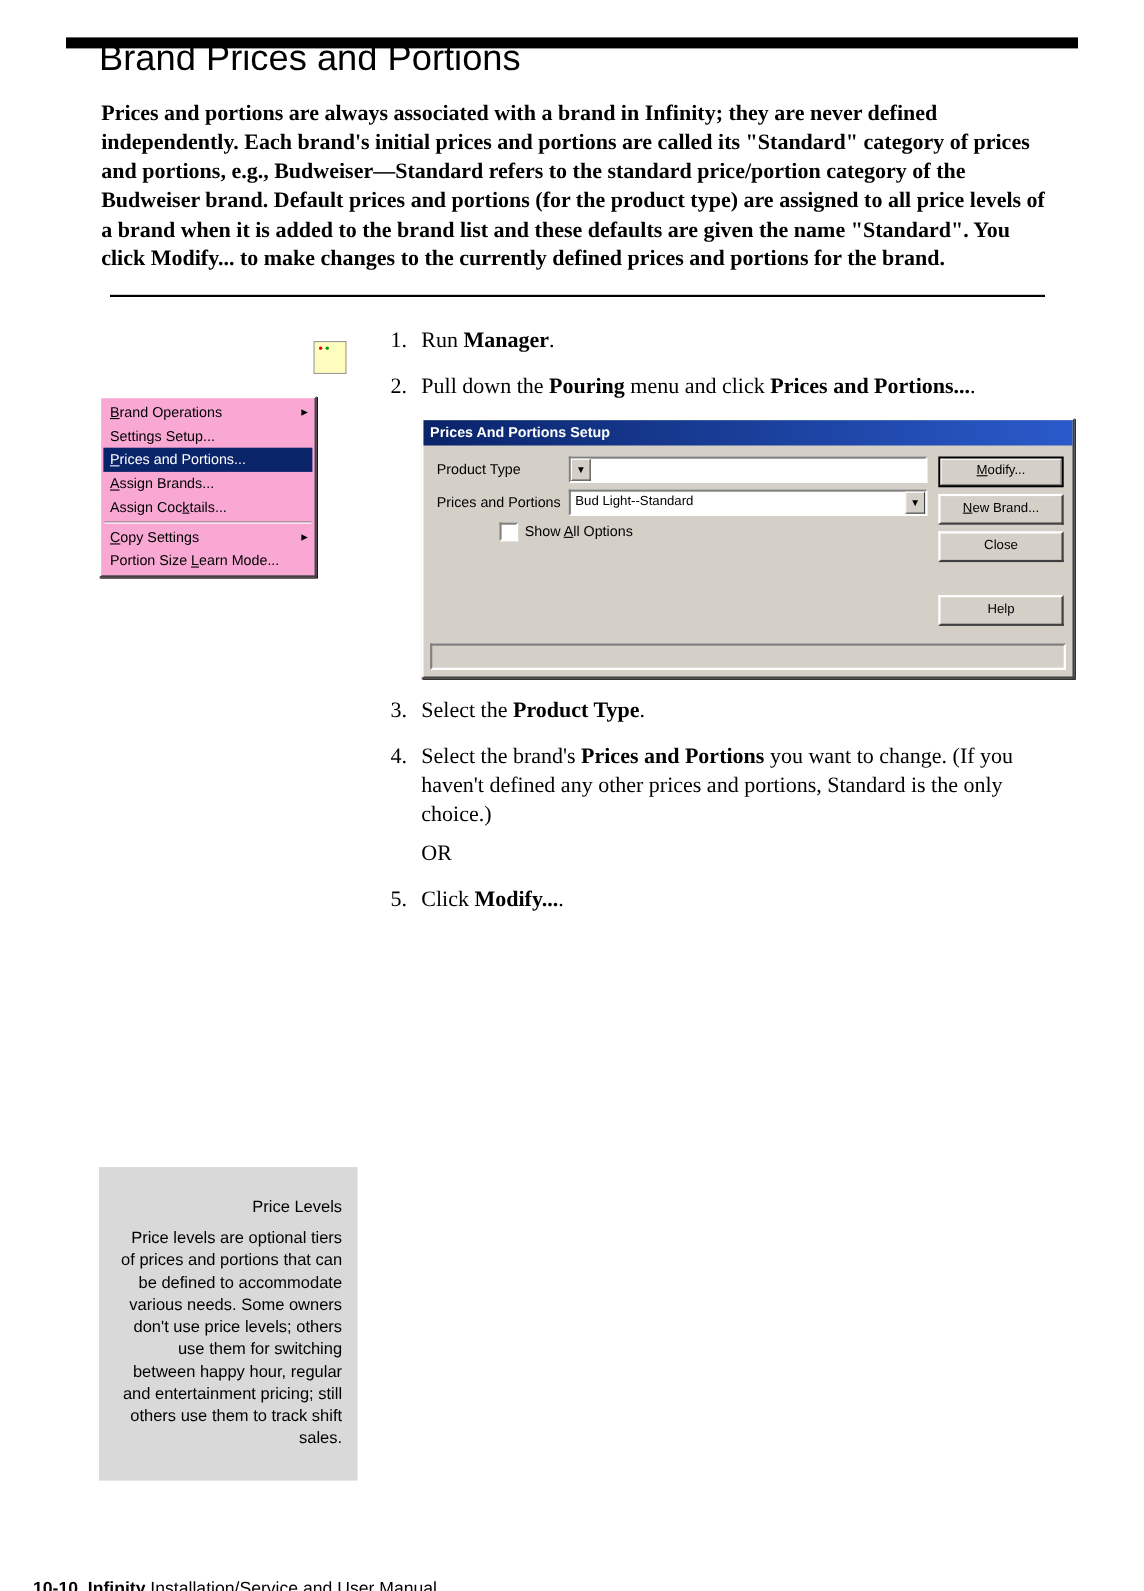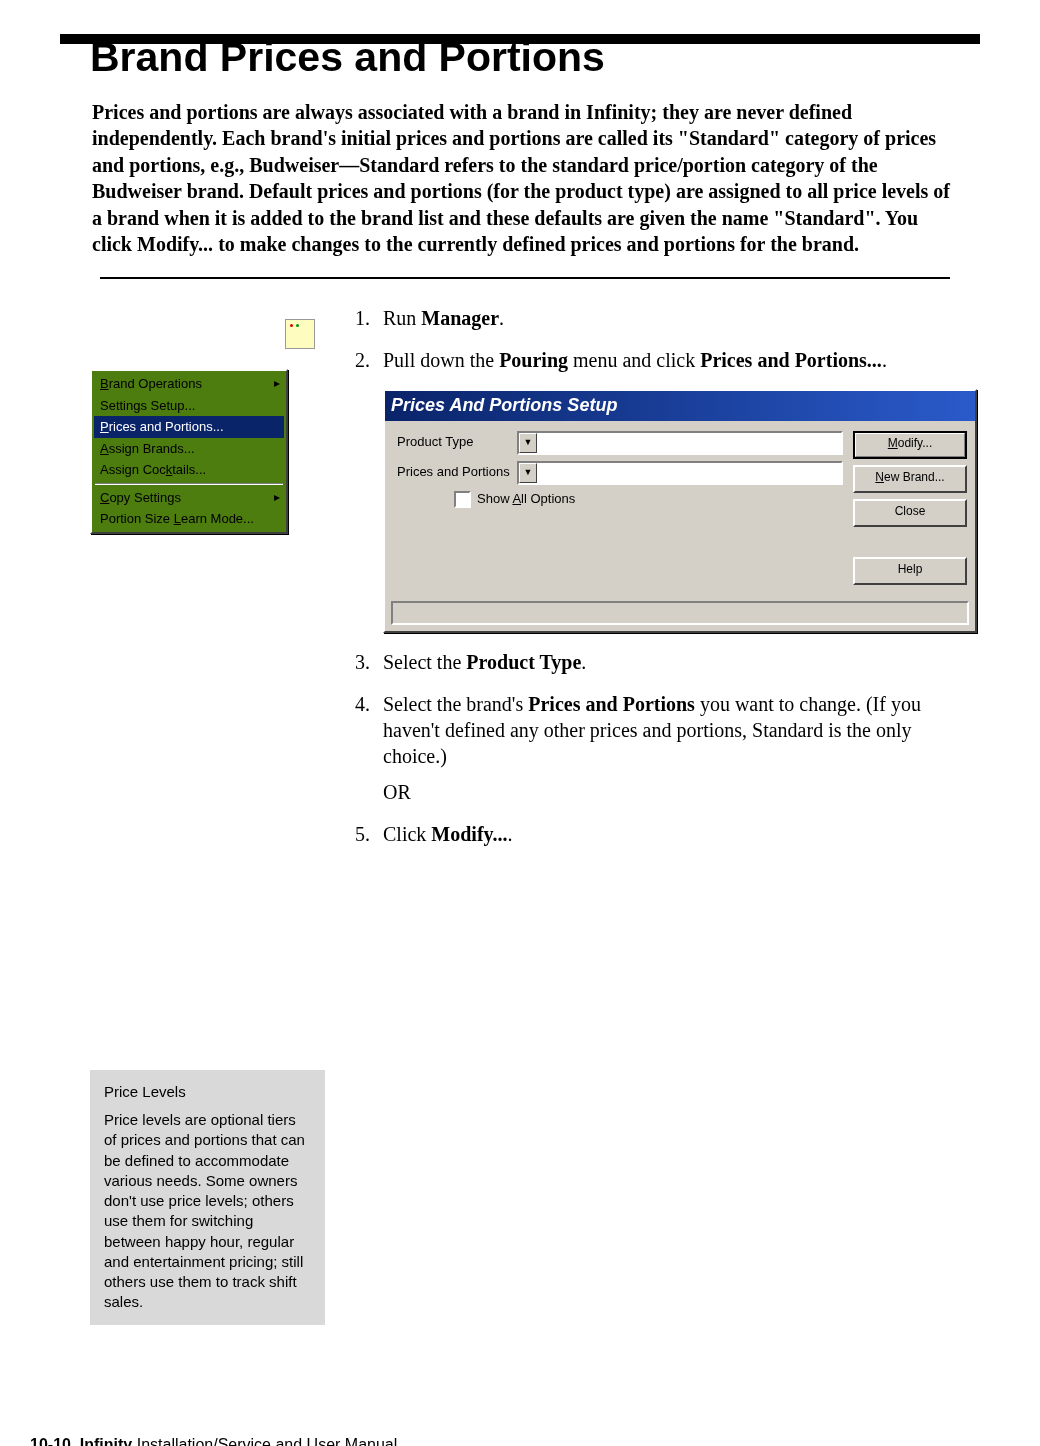--- a/index.html
+++ b/index.html
@@ -1,63 +1,63 @@
 <!DOCTYPE html>
 <html><head>
 <meta charset="utf-8">
 <style>
 body { margin:0; padding:0; font-family:"Times New Roman",Times,serif; background:#fff; color:#000; }
 .page { width:1040px; height:1446px; position:relative; box-sizing:border-box; padding:0 60px; }
 .black-bar { position:absolute; top:0; left:60px; right:60px; height:10px; background:#000; }
-.heading { font-family:Arial,Helvetica,sans-serif; font-weight:bold; font-size:41px; margin-top:34px; margin-left:30px; }
+.heading { font-family:Arial,Helvetica,sans-serif; font-weight:normal; font-size:33px; margin-top:34px; margin-left:30px; }
 .intro { font-size:20px; line-height:1.32; margin:18px 30px 0 32px;font-weight:bold; }
 .hr { border-top:2px solid #000; margin:20px 30px 0 40px; }
 .two-col { display:flex; margin-top:20px; }
 .left-col { width:265px; flex:0 0 265px; padding-left:30px; box-sizing:border-box; }
 .right-col { flex:1; padding-left:20px; padding-right:30px; box-sizing:border-box; }
 .task-heading { font-family:Arial,Helvetica,sans-serif; font-weight:bold; font-size:21px; }
 .task-heading span.bullet { font-size:18px; margin-right:12px; }
 ol.steps { margin:6px 0 0 0; padding-left:30px; font-size:20px; line-height:1.3; }
 ol.steps li { margin-bottom:16px; padding-left:8px; }
 .or-text { margin:10px 0 12px 0; }
 .indent-after { margin-top:10px; }
 
 
 .note-icon { width:28px; height:28px; background:#fffcc0; border:1px solid #999; position:relative; margin-left:auto; margin-top:20px; margin-right:10px;}
 .note-icon::before { content:""; position:absolute; top:4px; left:4px; width:3px; height:3px; background:#d00; border-radius:50%; }
 .note-icon::after { content:""; position:absolute; top:4px; left:10px; width:3px; height:3px; background:#090; border-radius:50%; }
 
 
-.menu-box { margin-top:20px; width:190px; background:#4d7c0f; border:2px solid #fff; border-right-color:#404040; border-bottom-color:#404040; box-shadow:1px 1px 0 #000; font-family:Tahoma,Arial,sans-serif; font-size:13px; line-height:1.5; padding:2px; }
+.menu-box { margin-top:20px; width:190px; background:#f9a8d4; border:2px solid #fff; border-right-color:#404040; border-bottom-color:#404040; box-shadow:1px 1px 0 #000; font-family:Tahoma,Arial,sans-serif; font-size:13px; line-height:1.5; padding:2px; }
 .menu-item { padding:1px 18px 1px 6px; position:relative; white-space:nowrap;}
 .menu-item.has-arrow::after { content:"▸"; position:absolute; right:4px; top:1px; font-size:12px; }
 .menu-item.selected { background:#0a246a; color:#fff; }
 .menu-sep { border-top:1px solid #808080; border-bottom:1px solid #fff; margin:2px 1px; }
 
 
 .dialog { margin-top:16px; width:590px; border:2px solid #fff; border-right-color:#404040; border-bottom-color:#404040; box-shadow:1px 1px 0 #000; background:#d4d0c8; font-family:Tahoma,Arial,sans-serif; font-size:13px; }
-.title-bar { background:linear-gradient(to right,#0a246a,#2a5aca); color:#fff; font-weight:bold; padding:3px 6px; font-size:18px;font-style:italic; }
+.title-bar { background:linear-gradient(to right,#0a246a,#2a5aca); color:#fff; font-weight:bold; padding:3px 6px; font-size:13px; }
 .dialog-body { padding:10px 12px 6px 12px; display:flex; }
 .form-col { flex:1; }
 .form-row { display:flex; align-items:center; margin-bottom:6px; }
 .form-label { width:120px; }
 .dropdown { flex:1; display:flex; height:20px; border:2px solid #808080; border-right-color:#fff; border-bottom-color:#fff; background:#fff; }
 .dropdown-text { flex:1; padding:1px 4px; font-size:12px; overflow:hidden; white-space:nowrap;}
 .dropdown-btn { width:16px; background:#d4d0c8; border:1px solid #fff; border-right-color:#404040; border-bottom-color:#404040; display:flex; align-items:center; justify-content:center; font-size:9px; line-height:1;}
 .checkbox-row { display:flex; align-items:center; margin-left:57px; margin-top:2px;}
 .checkbox { width:13px; height:13px; border:2px solid #808080; border-right-color:#fff; border-bottom-color:#fff; background:#fff; margin-right:6px;}
 .btn-col { width:110px; margin-left:10px; }
 .win-btn { display:block; width:100%; height:24px; margin-bottom:6px; background:#d4d0c8; border:2px solid #fff; border-right-color:#404040; border-bottom-color:#404040; text-align:center; line-height:20px; font-size:12px; }
 .win-btn.default-btn { border:2px solid #000; position:relative;}
 .win-btn.default-btn::before { content:""; position:absolute; inset:0; border:1px solid #fff; border-right-color:#808080; border-bottom-color:#808080; }
 .win-btn span{position:relative;}
 .status-bar { height:20px; margin:4px 6px 6px 6px; border:2px solid #808080; border-right-color:#fff; border-bottom-color:#fff; background:#d4d0c8; }
 
 
-.sidebar-note { background:#d9d9d9; padding:12px 14px; margin-top:536px; font-family:"Comic Sans MS",cursive,sans-serif; font-size:15px; line-height:1.35; }
+.sidebar-note { background:#d9d9d9; padding:27px 14px; margin-top:536px; font-family:"Comic Sans MS",cursive,sans-serif; font-size:15px; line-height:1.35;text-align:right; }
 .sidebar-note-title { margin-bottom:8px; }
 
 .footer { position:absolute; bottom:26px; left:30px; font-size:16px; font-family:Arial,Helvetica,sans-serif; }
 .footer b { font-weight:bold; }
 
 u.acc { text-decoration:underline; }
 </style>
 </head>
 <body>
 
@@ -108,20 +108,21 @@
               <div class="form-col">
                 <div class="form-row">
                   <div class="form-label">Product Type</div>
                   <div class="dropdown">
                     <div class="dropdown-btn">▼</div>
                   </div>
                 </div>
                 <div class="form-row">
                   <div class="form-label">Prices and Portions</div>
                   <div class="dropdown">
+                    <div class="dropdown-text">Bud Light--Standard</div>
                     <div class="dropdown-btn">▼</div>
                   </div>
                 </div>
                 <div class="checkbox-row">
                   <div class="checkbox"></div>
                   <span>Show <u class="acc">A</u>ll Options</span>
                 </div>
               </div>
               <div class="btn-col">
                 <div class="win-btn default-btn"><span><u class="acc">M</u>odify...</span></div>

